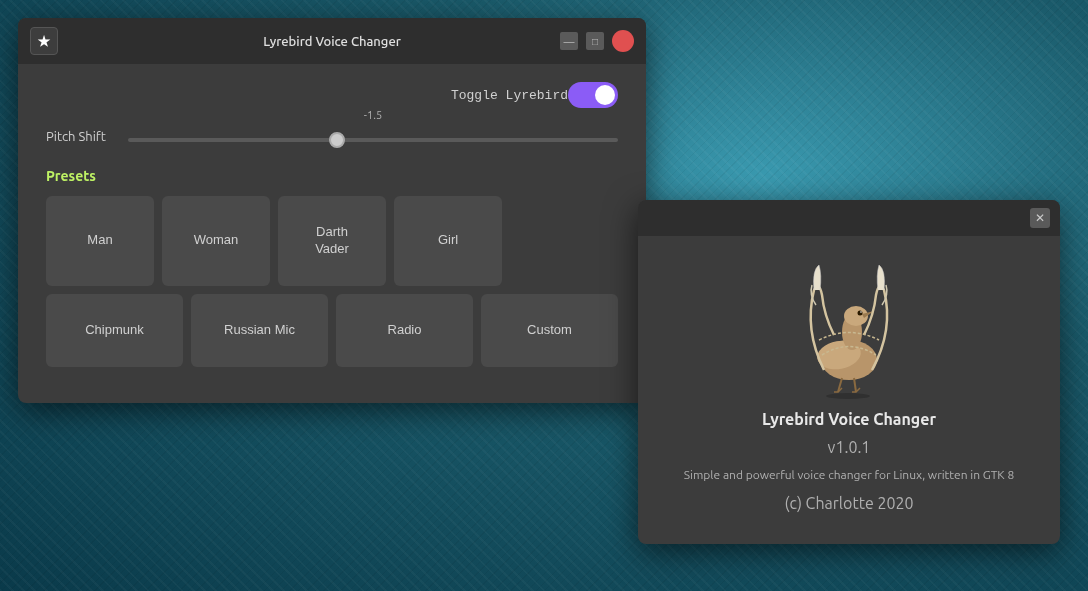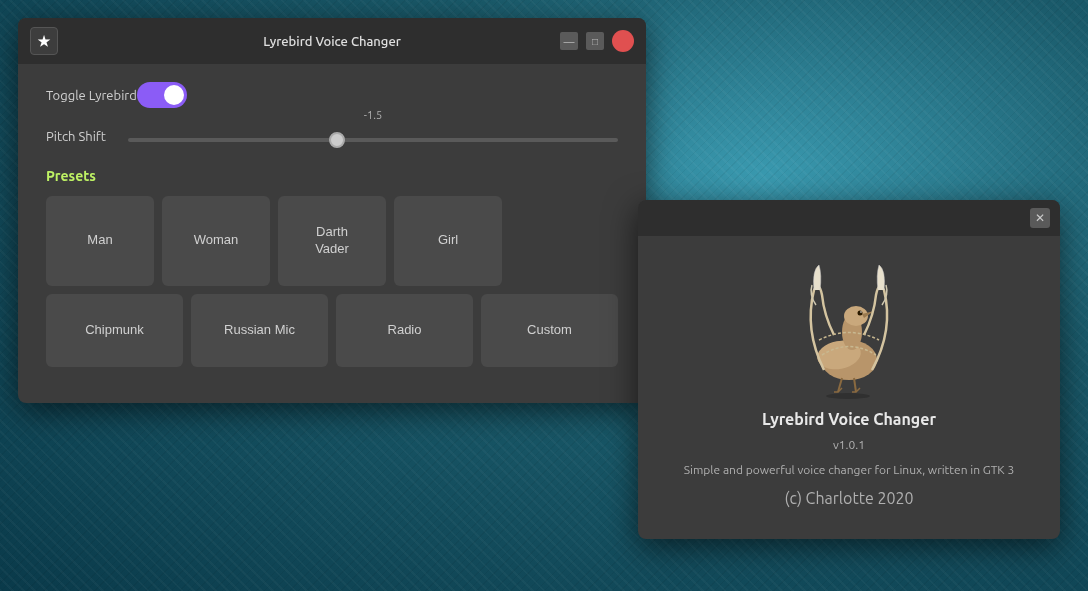--- a/index.html
+++ b/index.html
@@ -114,22 +114,23 @@
     }
 
     .window-content {
       padding: 18px 28px 28px 28px;
     }
 
     
     .toggle-row {
       display: flex;
       align-items: center;
-      justify-content: flex-start;
+      justify-content: flex-end;
       margin-bottom: 18px;
+      font-family: Liberation Mono, monospace;
     }
 
     .toggle-label {
       color: #d0d0d0;
       font-size: 13px;
     }
 
     .toggle-switch {
       width: 50px;
       height: 26px;
@@ -250,21 +251,21 @@
 
     .about-app-name {
       color: #e8e8e8;
       font-size: 16px;
       font-weight: 700;
       text-align: center;
     }
 
     .about-version {
       color: #b0b0b0;
-      font-size: 12px;
+      font-size: 16px;
       text-align: center;
     }
 
     .about-description {
       color: #b0b0b0;
       font-size: 12px;
       text-align: center;
       line-height: 1.5;
     }
 
@@ -417,16 +418,16 @@
 
         <path d="M50 132 L54 132 L58 128" fill="none" stroke="#8a6a40" stroke-width="1.5"></path>
         <path d="M68 132 L72 132 L76 128" fill="none" stroke="#8a6a40" stroke-width="1.5"></path>
 
         <ellipse cx="64" cy="136" rx="22" ry="3" fill="rgba(0,0,0,0.2)"></ellipse>
       </svg>
     </div>
 
     <div class="about-app-name">Lyrebird Voice Changer</div>
     <div class="about-version">v1.0.1</div>
-    <div class="about-description">Simple and powerful voice changer for Linux, written in GTK 3</div>
+    <div class="about-description">Simple and powerful voice changer for Linux, written in GTK 8</div>
     <div class="about-copyright">(c) Charlotte 2020</div>
   </div>
 </div>
 
 </body></html>

